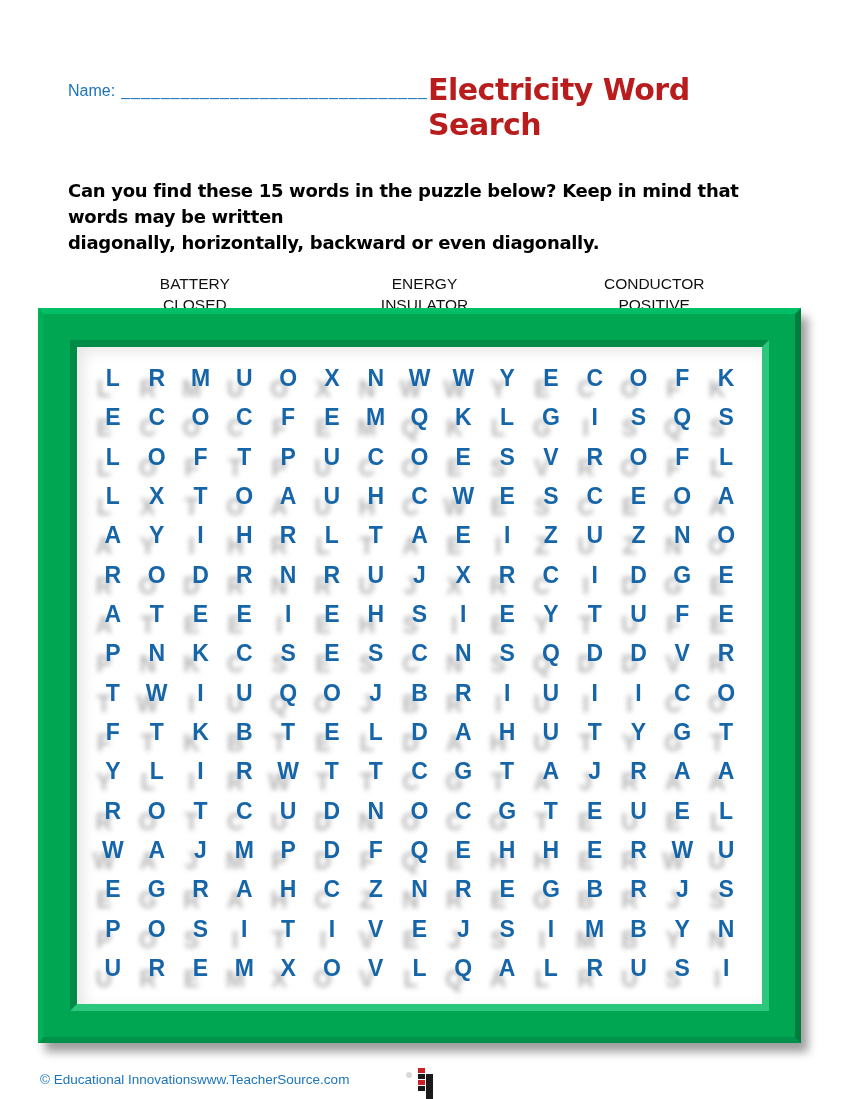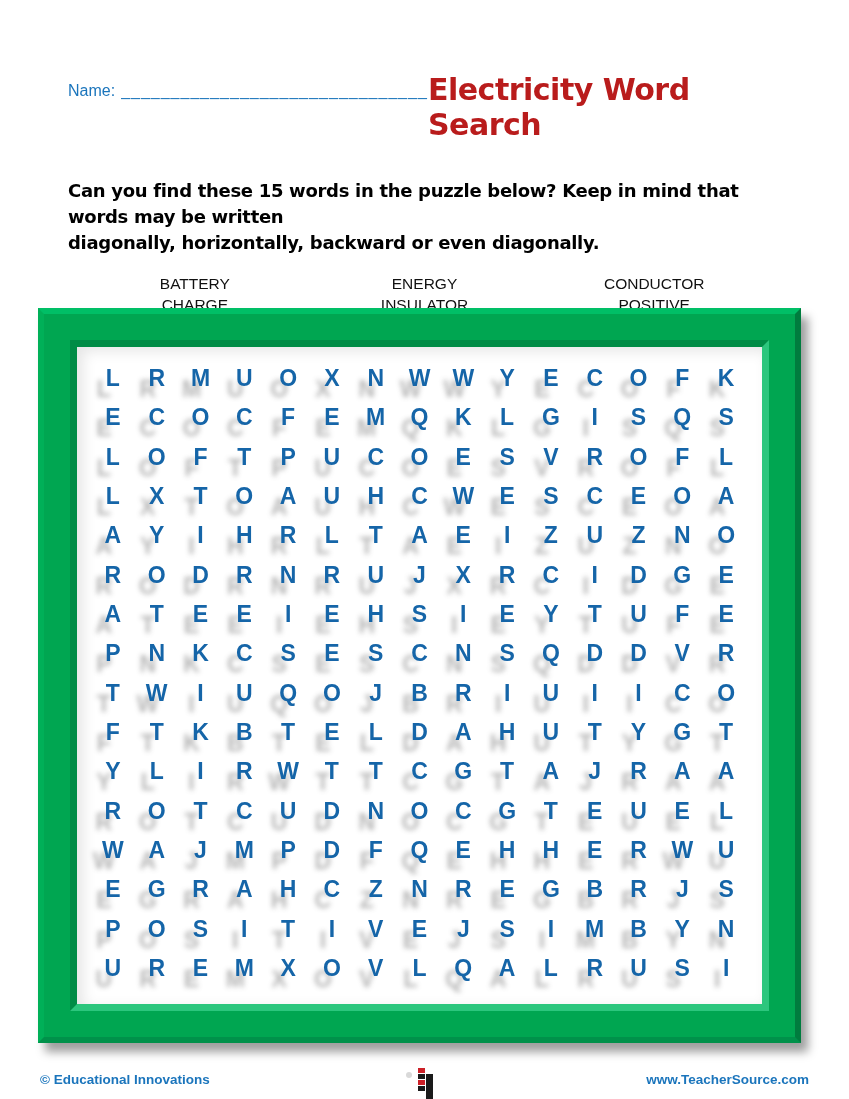--- a/index.html
+++ b/index.html
@@ -52,22 +52,22 @@
     display:flex; align-items:center; justify-content:center;
     font-family:"Liberation Sans", sans-serif; font-weight:bold;
     font-size:23px; color:#1565a8;
     text-shadow:-9px 11px 5px rgba(90,90,90,0.45);
     cursor:pointer;
   }
 
   
   .footer {
     position:absolute; left:40px; right:40px; bottom:12px;
-    display:flex; justify-content:space-between; align-items:center;
-    color:#1b75bc; font-size:13.5px; font-weight:bold;
+    display:flex; justify-content:flex-start; align-items:center;
+    color:#1b75bc; font-size:13.5px; font-weight:normal;
   }
   .logo {
     position:absolute; left:50%; transform:translateX(-50%);
     width:26px; height:36px; top:-6px;
   }
   .logo .bar-right {
     position:absolute; right:5px; top:8px; width:7px; height:28px; background:#1a1a1a;
   }
   .logo .seg { position:absolute; left:6px; width:7px; height:5px; }
   .logo .seg.s1 { top:2px;  background:#cc2027; }
@@ -90,21 +90,20 @@
   </div>
 
   <div class="instructions">
     <div>Can you find these 15 words in the puzzle below?  Keep in mind that words may be written</div>
     <div>diagonally, horizontally, backward or even diagonally.</div>
   </div>
 
   <div class="word-list">
     <div class="word-col">
         <div>BATTERY</div>
-        <div>CHARGE</div>
         <div>CLOSED</div>
         <div>CONDUCTOR</div>
       </div>
     <div class="word-col">
         <div>ENERGY</div>
         <div>INSULATOR</div>
         <div>LIGHT</div>
       </div>
     <div class="word-col">
         <div>CONDUCTOR</div>

